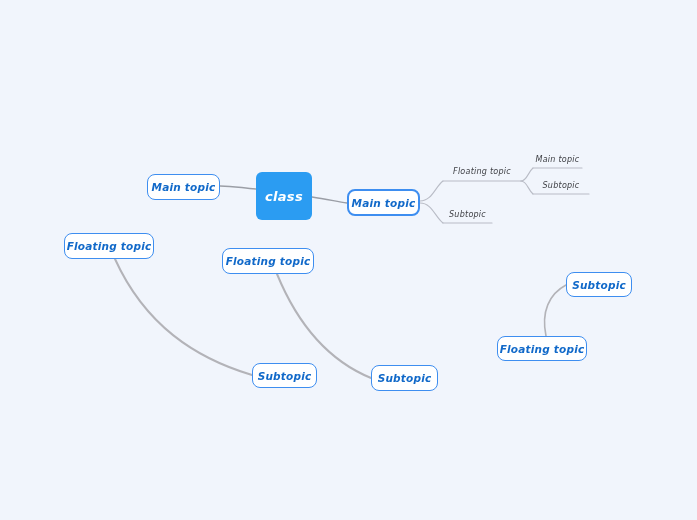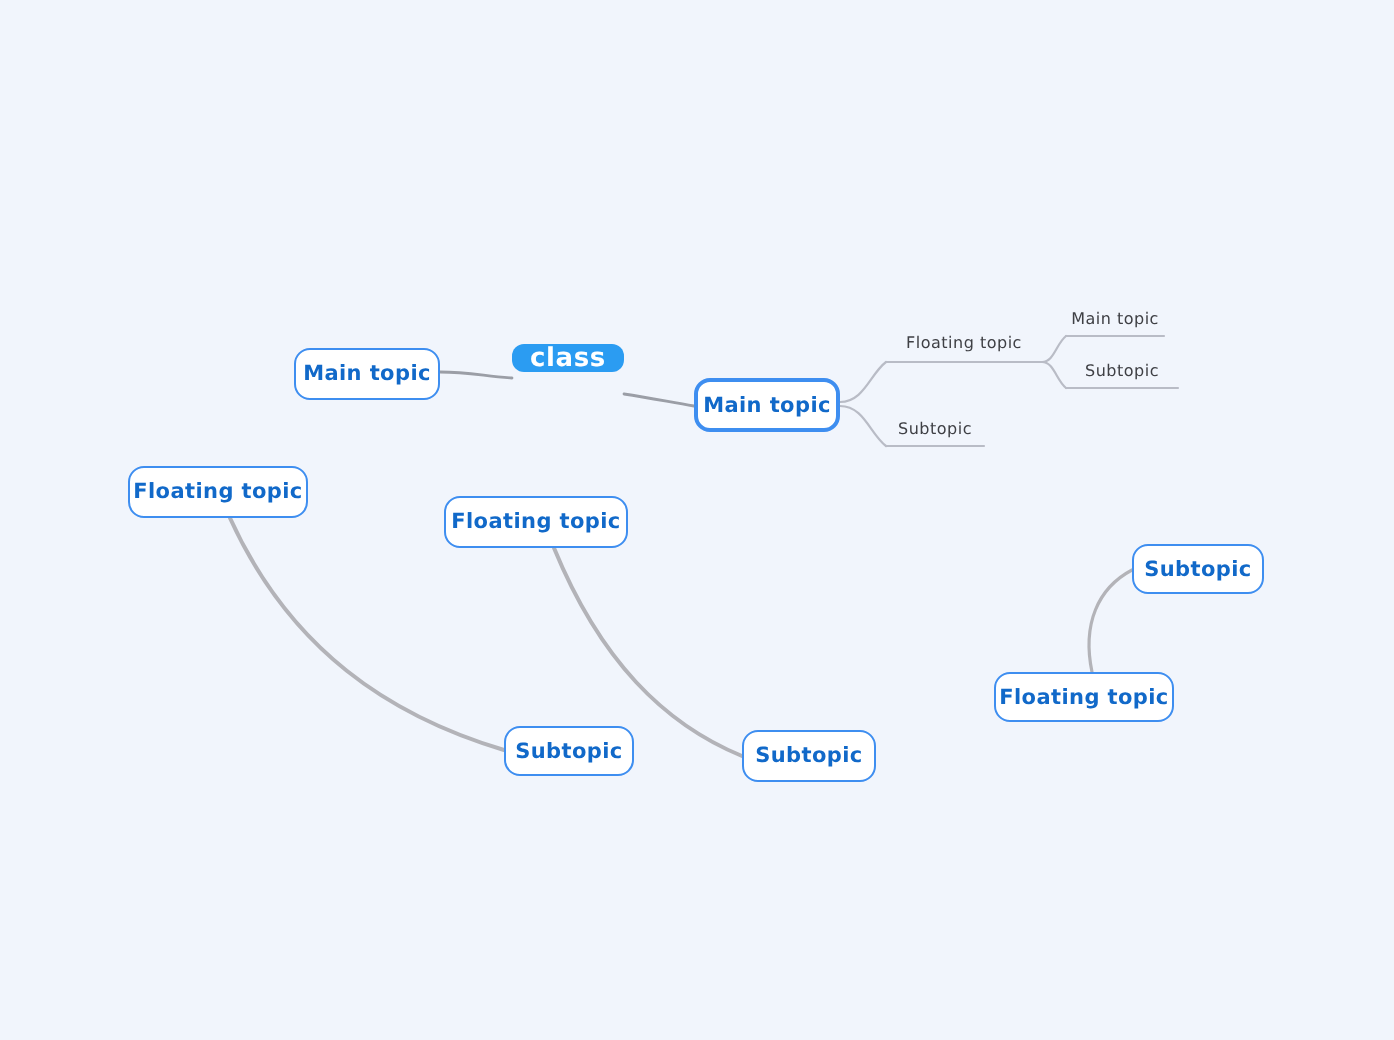--- a/index.html
+++ b/index.html
@@ -22,20 +22,21 @@
     top: 0;
     pointer-events: none;
   }
   .topic {
     position: absolute;
     box-sizing: border-box;
     display: flex;
     align-items: center;
     justify-content: center;
     white-space: nowrap;
+    font-style: italic;
   }
   .topic.box {
     background: #ffffff;
     border: 1.6px solid var(--border-blue, #3e8ef0);
     border-radius: 8px;
     color: var(--text-blue, #1169c9);
     font-weight: bold;
     font-size: 10.5px;
     letter-spacing: 0.2px;
     cursor: pointer;
@@ -84,21 +85,21 @@
 
     <path d="M 115 259 C 145 325, 195 358, 252 375" fill="none" stroke="#b3b3b8" stroke-width="2" stroke-linecap="round"></path>
 
     <path d="M 277 274 C 300 330, 332 362, 371 378" fill="none" stroke="#b3b3b8" stroke-width="2" stroke-linecap="round"></path>
 
     <path d="M 546 336 C 541 312, 549 294, 566 285" fill="none" stroke="#b3b3b8" stroke-width="1.6" stroke-linecap="round"></path>
   </svg>
 
   <div class="topic box" style="left:147px; top:174px; width:73px; height:26px;">Main topic</div>
 
-  <div class="topic root" style="left:256px; top:172px; width:56px; height:14px;">class</div>
+  <div class="topic root" style="left:256px; top:172px; width:56px; height:48px;">class</div>
 
   <div class="topic box" style="left:347px; top:189px; width:73px; height:27px; border-width:2px;">Main topic</div>
 
   <div class="topic plain" style="left:443px; top:165px; width:78px; height:13px;">Floating topic</div>
 
   <div class="topic plain" style="left:533px; top:153px; width:49px; height:13px;">Main topic</div>
 
   <div class="topic plain" style="left:533px; top:179px; width:56px; height:13px;">Subtopic</div>
 
   <div class="topic plain" style="left:443px; top:208px; width:49px; height:13px;">Subtopic</div>

